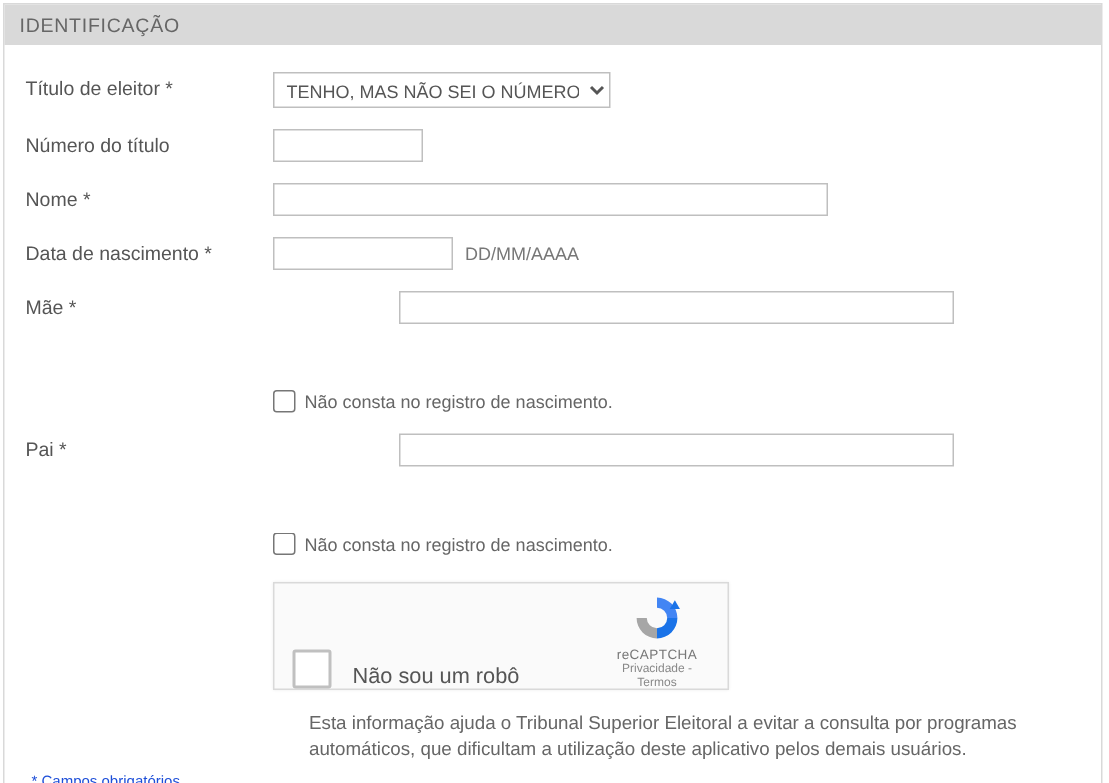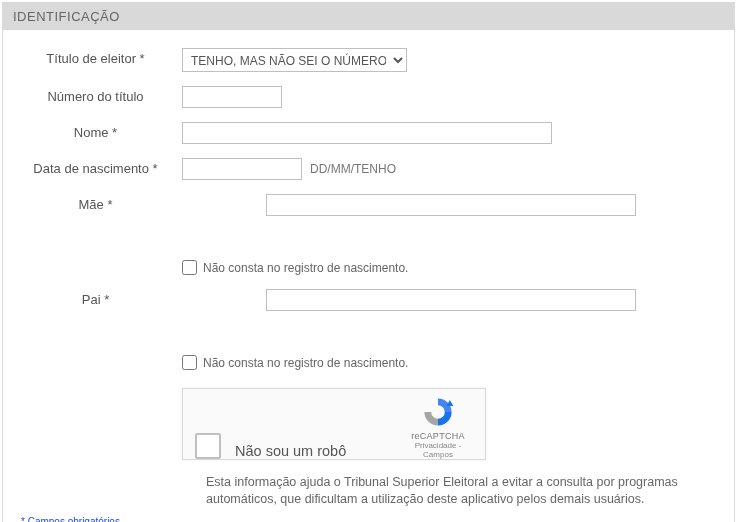--- a/index.html
+++ b/index.html
@@ -25,21 +25,21 @@
   .panel-body {
     padding: 18px 14px 10px 14px;
   }
   .form-row {
     display: flex;
     align-items: flex-start;
     margin-bottom: 14px;
   }
   .form-label {
     width: 165px;
-    text-align: center;
+    text-align: left;
     padding-right: 8px;
     padding-top: 3px;
     color: #555;
     font-size: 13px;
   }
   .form-field {
     flex: 1;
     display: flex;
     align-items: center;
     flex-wrap: wrap;
@@ -186,21 +186,21 @@
       <div class="form-label">Nome *</div>
       <div class="form-field">
         <input type="text" class="w-large" value="" style="">
       </div>
     </div>
 
     <div class="form-row">
       <div class="form-label">Data de nascimento *</div>
       <div class="form-field">
         <input type="text" class="w-med" value="" style="">
-        <span class="hint">DD/MM/TENHO</span>
+        <span class="hint">DD/MM/AAAA</span>
       </div>
     </div>
 
     <div class="form-row">
       <div class="form-label">Mãe *</div>
       <div class="form-field stack">
         <input type="text" class="w-large" value="" style="">
         <div class="checkbox-row">
           <input type="checkbox" style="">
           <label>Não consta no registro de nascimento.</label>
@@ -229,21 +229,21 @@
             <div class="captcha-logo">
               <svg viewBox="0 0 40 40" width="34" height="34">
                 <path d="M20 4 A16 16 0 0 1 36 20 L28 20 A8 8 0 0 0 20 12 Z" fill="#4285f4"></path>
                 <path d="M36 20 A16 16 0 0 1 20 36 L20 28 A8 8 0 0 0 28 20 Z" fill="#1a73e8"></path>
                 <path d="M20 36 A16 16 0 0 1 4 20 L12 20 A8 8 0 0 0 20 28 Z" fill="#a6a6a6"></path>
                 <polygon points="30,13 38,13 34,6" fill="#1a73e8"></polygon>
               </svg>
             </div>
             <div class="captcha-brand">reCAPTCHA</div>
             <div class="captcha-links">
-              <span>Privacidade</span><span> - </span><span>Campos</span>
+              <span>Privacidade</span><span> - </span><span>Termos</span>
             </div>
           </div>
         </div>
       </div>
     </div>
 
     <div class="form-row" style="margin-bottom:8px;gap:24px;">
       <div class="form-label"></div>
       <div class="form-field">
         <div class="info-text">Esta informação ajuda o Tribunal Superior Eleitoral a evitar a consulta por programas automáticos, que dificultam a utilização deste aplicativo pelos demais usuários.</div>

